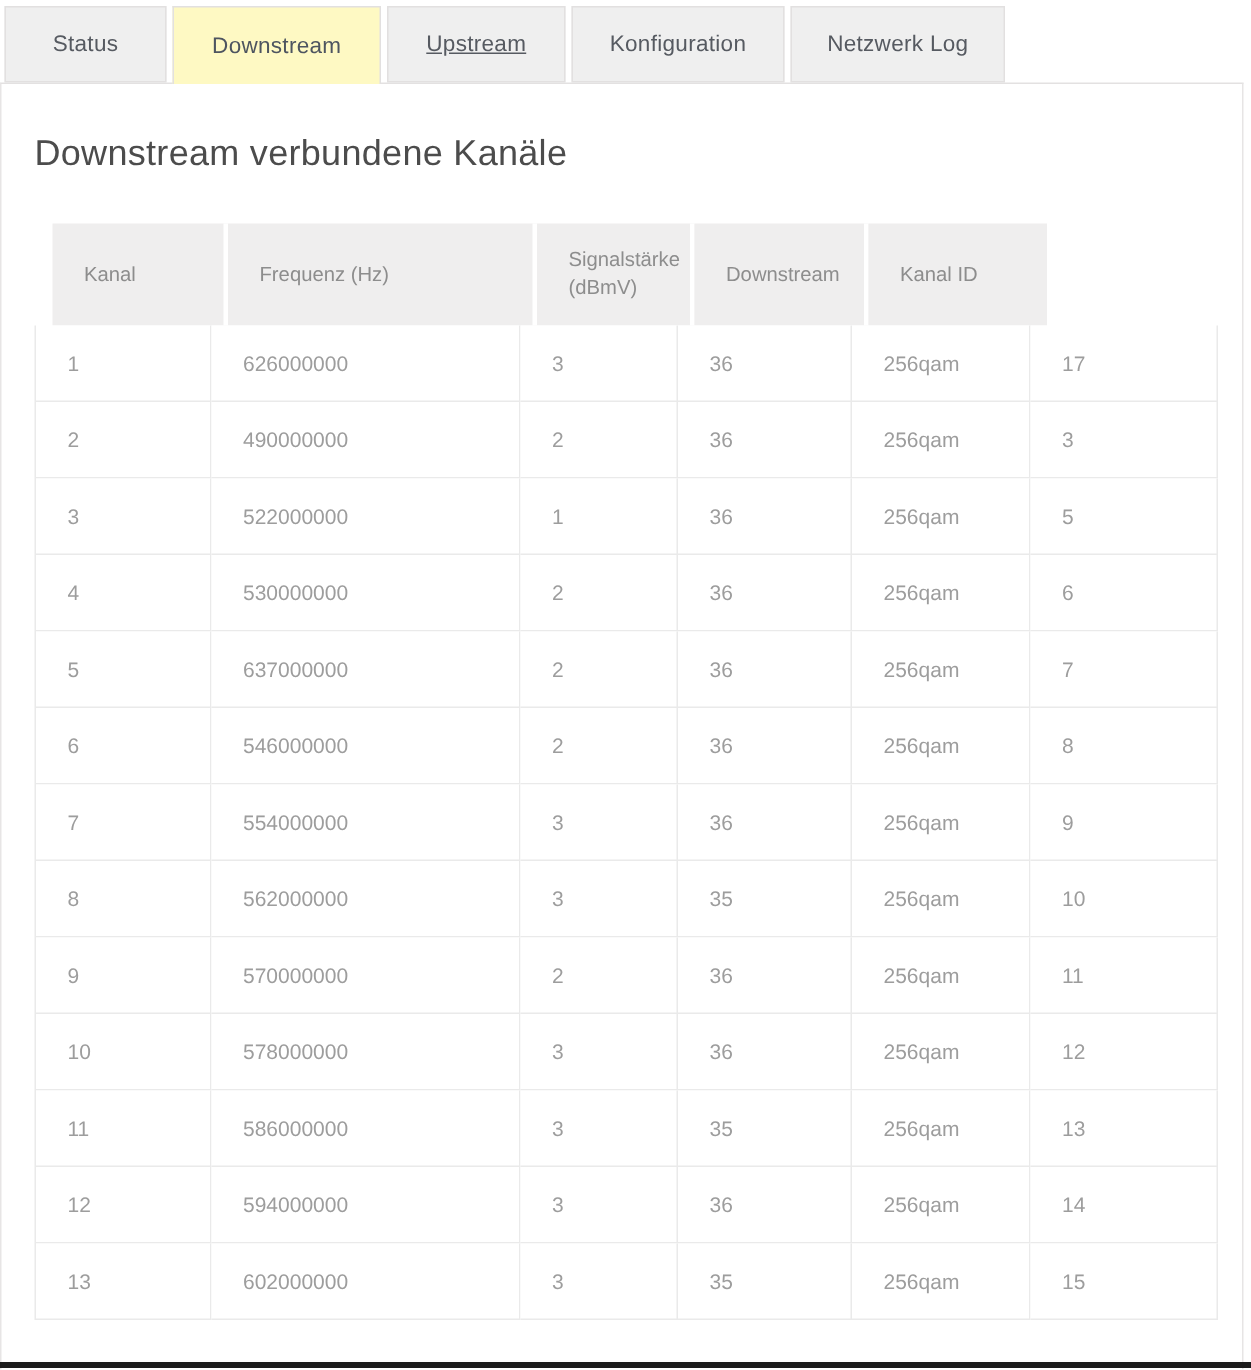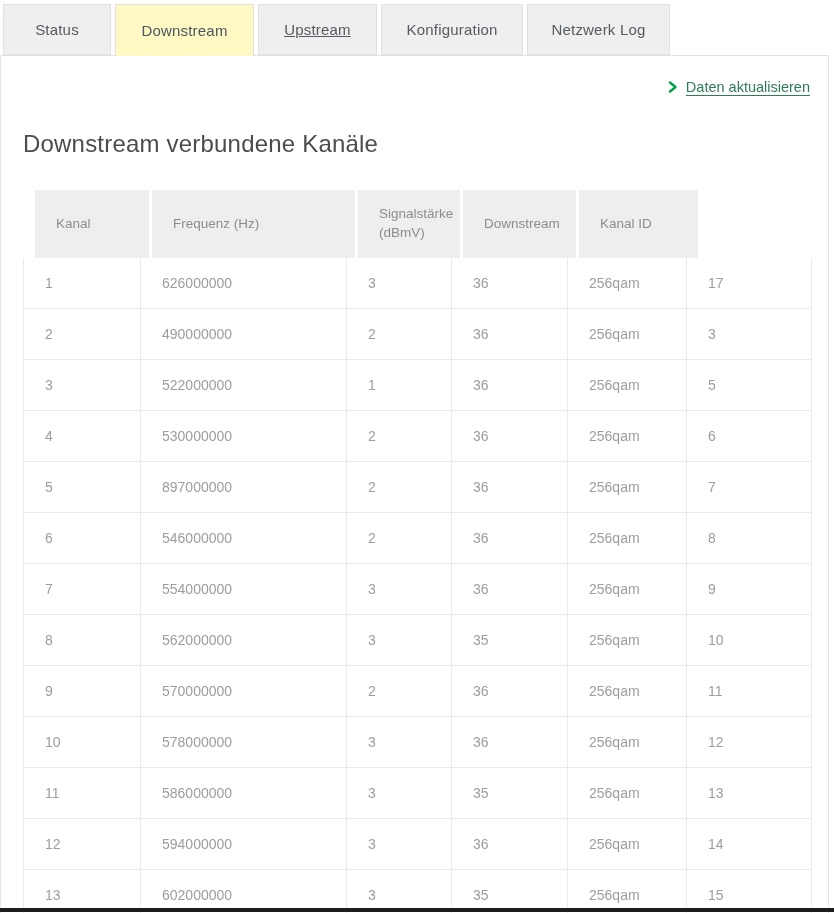--- a/index.html
+++ b/index.html
@@ -151,30 +151,20 @@
   <div class="tab tab-konfiguration">
     <span>Konfiguration</span>
   </div>
   <div class="tab tab-netzwerklog">
     <span>Netzwerk Log</span>
   </div>
 </div>
 
 <div class="panel">
 
-  <div class="refresh-row">
-    <a class="refresh-link" href="#">
-      <span class="chev">
-        <svg width="11" height="14" viewBox="0 0 11 14" fill="none">
-          <polyline points="3,2.5 8.5,7 3,11.5" stroke="currentColor" stroke-width="2.4" stroke-linecap="round" stroke-linejoin="round"></polyline>
-        </svg>
-      </span>
-      <span class="lbl">Daten aktualisieren</span>
-    </a>
-  </div>
 
   <h1 class="page-title">Downstream verbundene Kanäle</h1>
 
   <div class="grid-head">
     <div class="th">Kanal</div>
     <div class="th">Frequenz (Hz)</div>
     <div class="th">Signalstärke (dBmV)</div>
     <div class="th">Downstream</div>
     <div class="th">Kanal ID</div>
   </div>
@@ -211,21 +201,21 @@
       <div class="td">4</div>
       <div class="td">530000000</div>
       <div class="td">2</div>
       <div class="td">36</div>
       <div class="td">256qam</div>
       <div class="td">6</div>
     </div>
 
     <div class="tr">
       <div class="td">5</div>
-      <div class="td">897000000</div>
+      <div class="td">637000000</div>
       <div class="td">2</div>
       <div class="td">36</div>
       <div class="td">256qam</div>
       <div class="td">7</div>
     </div>
 
     <div class="tr">
       <div class="td">6</div>
       <div class="td">546000000</div>
       <div class="td">2</div>

